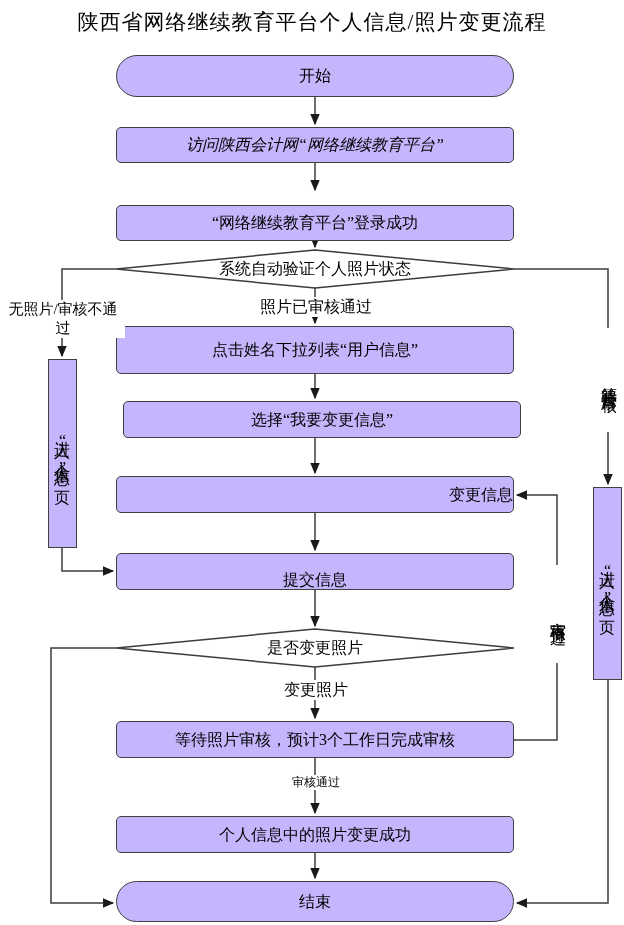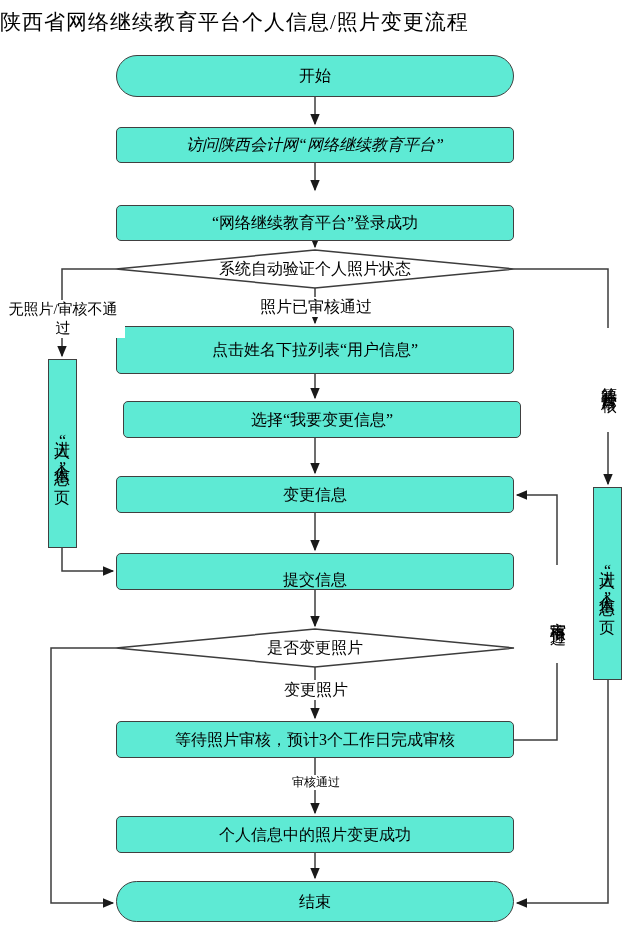--- a/index.html
+++ b/index.html
@@ -2,26 +2,26 @@
 <html><head>
 <meta charset="utf-8">
 <style>
   html,body{margin:0;padding:0;background:#fff;}
   #canvas{
     position:relative;width:624px;height:925px;background:#ffffff;
     font-family:"Liberation Serif","DejaVu Serif",serif;color:#000;
     overflow:hidden;
   }
   #title{
-    position:absolute;left:0;top:8px;width:624px;text-align:left;
+    position:absolute;left:0;top:8px;width:624px;text-align:center;
     font-size:21px;letter-spacing:1px;white-space:nowrap;
   }
   svg.layer{position:absolute;left:0;top:0;width:624px;height:925px;}
   .node{
-    position:absolute;background:#5eead4;border:1.5px solid #404040;border-radius:5px;
+    position:absolute;background:#c4b5fd;border:1.5px solid #404040;border-radius:5px;
     display:flex;align-items:center;justify-content:center;
     font-size:16px;text-align:center;box-sizing:border-box;line-height:1.2;
   }
   .stadium{border-radius:21px;}
   .sidebox{border-radius:0;}
   .v-text{writing-mode:vertical-rl;text-orientation:upright;letter-spacing:2px;}
   .dlabel{ 
     position:absolute;display:flex;align-items:center;justify-content:center;
     font-size:16px;text-align:center;background:transparent;
   }
@@ -91,21 +91,21 @@
   </div>
 
   <div class="node" style="left:116px;top:326px;width:398px;height:48px;">
     <span>点击姓名下拉列表“用户信息”</span>
   </div>
 
   <div class="node" style="left:123px;top:401px;width:398px;height:37px;">
     <span>选择“我要变更信息”</span>
   </div>
 
-  <div class="node" style="left:116px;top:476px;width:398px;height:37px;">
+  <div class="node" style="left:116px;top:476px;width:398px;height:37px;justify-content:flex-end;">
     <span>变更信息</span>
   </div>
 
   <div class="node" style="left:116px;top:553px;width:398px;height:37px;align-items:flex-end;">
     <span>提交信息</span>
   </div>
 
   <div class="dlabel" style="left:216px;top:631px;width:198px;height:34px;">
     <span>是否变更照片</span>
   </div>

